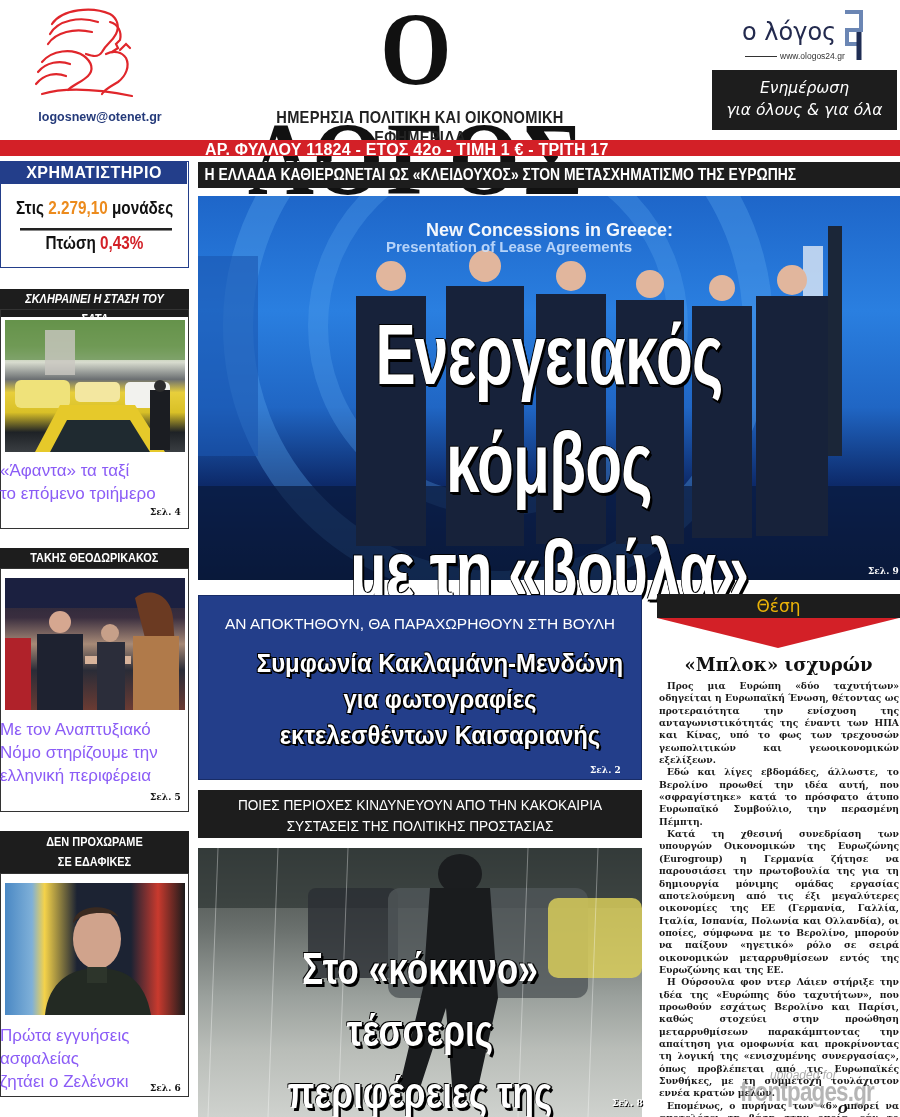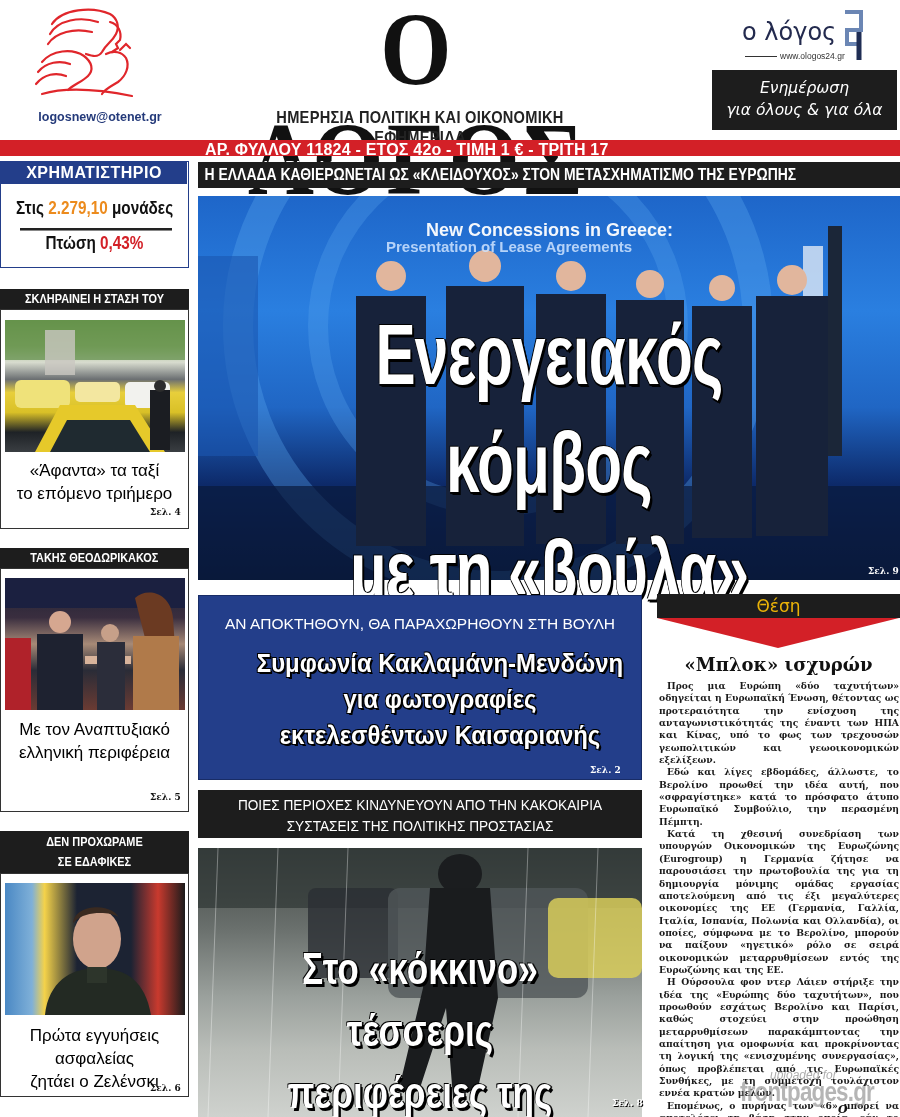--- a/index.html
+++ b/index.html
@@ -27,21 +27,21 @@
   .stock-line1 { left: 0; top: 198px; width: 189px; text-align: center; font-size: 18px; font-weight: bold; transform: scaleX(0.85); }
   .stock-val { color: #ec8b1d; }
   .stock-rule { left: 20px; top: 228px; width: 152px; height: 3px; border-top: 2px solid #222; border-bottom: 1px solid #888; }
   .stock-line2 { left: 0; top: 233px; width: 189px; text-align: center; font-size: 18px; font-weight: bold; transform: scaleX(0.85); }
   .stock-pct { color: #d32027; }
 
   .side-head { background: #1d1d1d; color: #fff; text-align: center; font-weight: bold; font-size: 13px; transform-origin: center; }
   .side-head span { display: inline-block; transform: scaleX(0.84); }
   .side-box { border: 1.5px solid #333; }
   .side-photo { overflow: hidden; }
-  .side-text { text-align: center; font-size: 17px; font-weight: 500; line-height: 23px; color: #000000; }
+  .side-text { font-size: 17px; font-weight: 500; line-height: 23px; color: #8b5cf6; }
   .pg { font-size: 9px; font-weight: bold; text-align: right; font-family: "DejaVu Serif", serif; }
 
   
   .kicker1 { left: 198px; top: 162px; width: 702px; height: 26px; background: #1d1d1d; color: #fff; font-weight: bold; font-size: 17px; line-height: 26px; white-space: nowrap; overflow: hidden; }
   .kicker1 span { display: inline-block; transform: scaleX(0.82); transform-origin: left; padding-left: 8px; }
   .hero { left: 198px; top: 196px; width: 702px; height: 384px; overflow: hidden; background: linear-gradient(180deg,#1e66c9 0%,#2a7fe0 30%,#2066c4 55%,#0d2a6a 75%,#081838 100%); }
   .hero-headline { left: 198px; top: 300px; width: 702px; text-align: center; font-weight: bold; color: #fff; font-size: 86px; line-height: 108px; text-shadow: 3px 3px 0 #000, -1px -1px 0 #000, 2px 0 0 #000, 0 2px 0 #000; letter-spacing: -1px; }
   .hero-headline div { transform: scaleX(0.7); transform-origin: center; }
 
   .blue-box { left: 198px; top: 595px; width: 444px; height: 185px; background: #233e8a; border: 1.5px solid #182c66; }
@@ -109,21 +109,21 @@
   <span>Στις</span>
   <span class="stock-val">2.279,10</span>
   <span>μονάδες</span>
 </div>
 <div class="abs stock-rule"></div>
 <div class="abs stock-line2">
   <span>Πτώση</span>
   <span class="stock-pct">0,43%</span>
 </div>
 
-<div class="abs side-head" style="left:0;top:289px;width:189px;height:20px;line-height:20px;"><span>ΣΚΛΗΡΑΙΝΕΙ Η ΣΤΑΣΗ ΤΟΥ ΣΑΤΑ</span></div>
+<div class="abs side-head" style="left:0;top:289px;width:189px;height:28px;line-height:20px;font-style:italic;"><span>ΣΚΛΗΡΑΙΝΕΙ Η ΣΤΑΣΗ ΤΟΥ ΣΑΤΑ</span></div>
 <div class="abs side-box" style="left:0;top:309px;width:189px;height:220px;"></div>
 <div class="abs side-photo" style="left:5px;top:320px;width:180px;height:132px;background:linear-gradient(180deg,#7aa35a 0%,#9dbb7e 20%,#d8dccf 32%,#6b6f72 45%,#e8cf3b 55%,#d9c027 70%,#1e2226 85%,#3a3e42 100%);">
   <svg width="180" height="132" viewBox="0 0 180 132">
     <rect x="0" y="0" width="180" height="40" fill="#5d8c45" opacity="0.7"></rect>
     <rect x="40" y="10" width="30" height="45" fill="#c9c7c1" opacity="0.8"></rect>
     <rect x="10" y="60" width="55" height="28" rx="6" fill="#efe27a"></rect>
     <rect x="70" y="62" width="45" height="20" rx="5" fill="#f3e7a0"></rect>
     <rect x="120" y="62" width="45" height="26" rx="5" fill="#f2f2ee"></rect>
     <path d="M30 132 L55 85 L130 85 L160 132 Z" fill="#e6c92a"></path>
     <path d="M45 132 L62 100 L125 100 L145 132 Z" fill="#1f2a30"></path>
@@ -148,20 +148,21 @@
     <path d="M130 20 C140 10 165 12 168 40 L170 70 L140 60 Z" fill="#6b3a22"></path>
     <rect x="128" y="58" width="46" height="74" fill="#b07a4a"></rect>
     <rect x="0" y="60" width="26" height="72" fill="#b0222a"></rect>
     <rect x="80" y="78" width="46" height="8" fill="#d8b39b"></rect>
     <circle cx="105" cy="55" r="9" fill="#c7a089"></circle>
     <rect x="92" y="64" width="28" height="68" fill="#2b2d3a"></rect>
   </svg>
 </div>
 <div class="abs side-text" style="left:0;top:718px;width:189px;">
   <div>Με τον Αναπτυξιακό</div>
+  <div>Νόμο στηρίζουμε την</div>
   <div>ελληνική περιφέρεια</div>
 </div>
 <div class="abs pg" style="left:150px;top:792px;text-align:center;">Σελ. 5</div>
 
 <div class="abs side-head" style="left:0;top:831px;width:189px;height:42px;line-height:20px;padding-top:1px;">
   <div><span>ΔΕΝ ΠΡΟΧΩΡΑΜΕ</span></div>
   <div><span>ΣΕ ΕΔΑΦΙΚΕΣ ΠΑΡΑΧΩΡΗΣΕΙΣ</span></div>
 </div>
 <div class="abs side-box" style="left:0;top:873px;width:189px;height:224px;"></div>
 <div class="abs side-photo" style="left:5px;top:883px;width:180px;height:132px;background:linear-gradient(90deg,#4a88c4 0%,#7fb0d8 15%,#f4d24a 22%,#1c2333 40%,#1c2333 70%,#c93a2e 85%,#1b1b1b 100%);">

